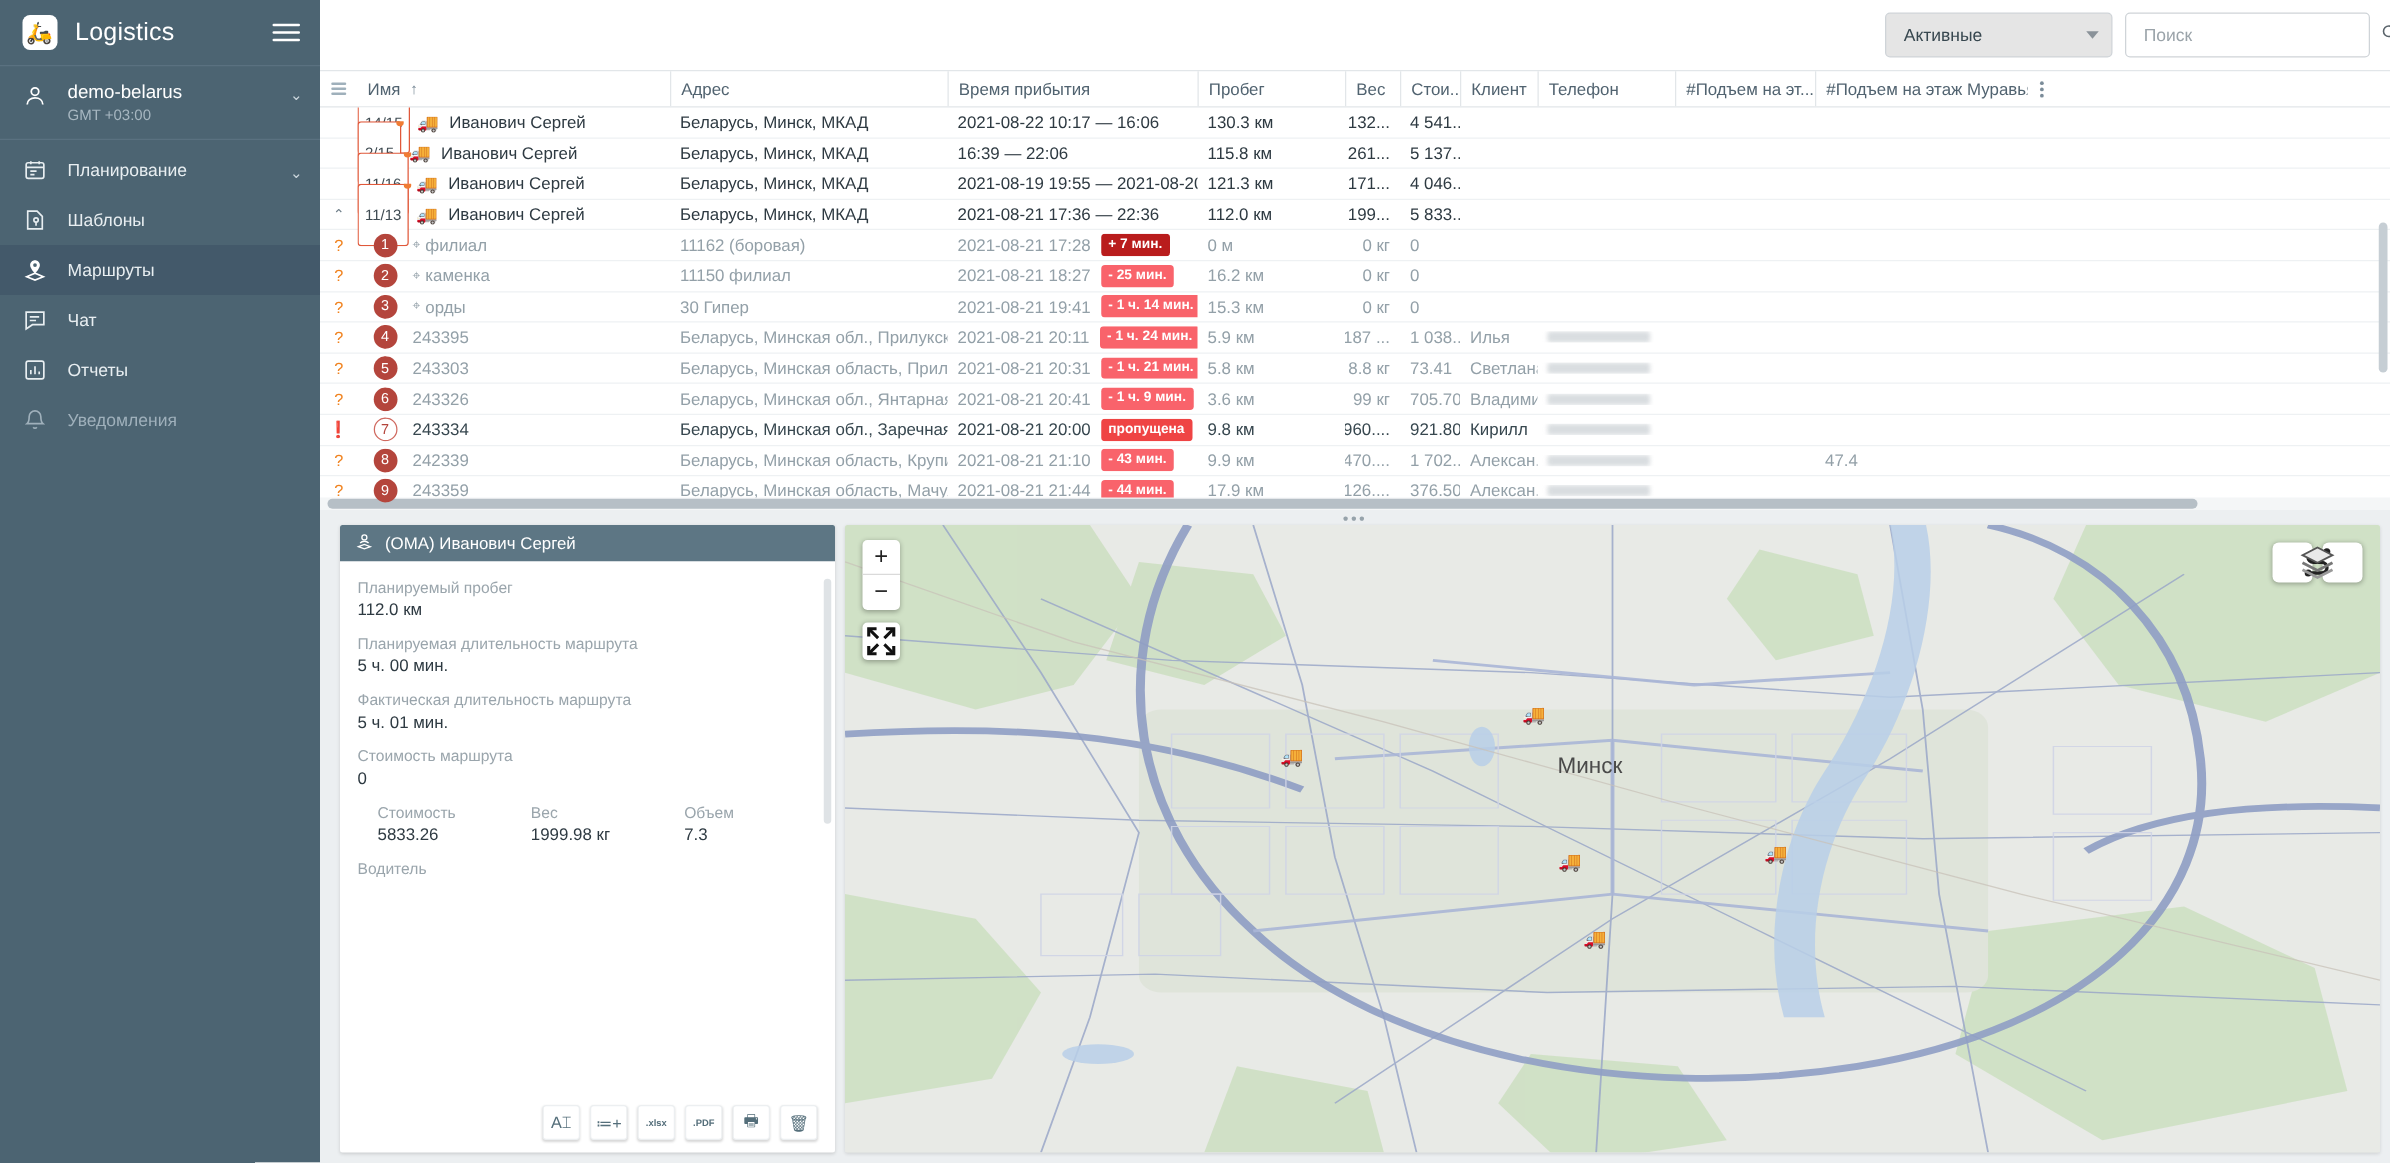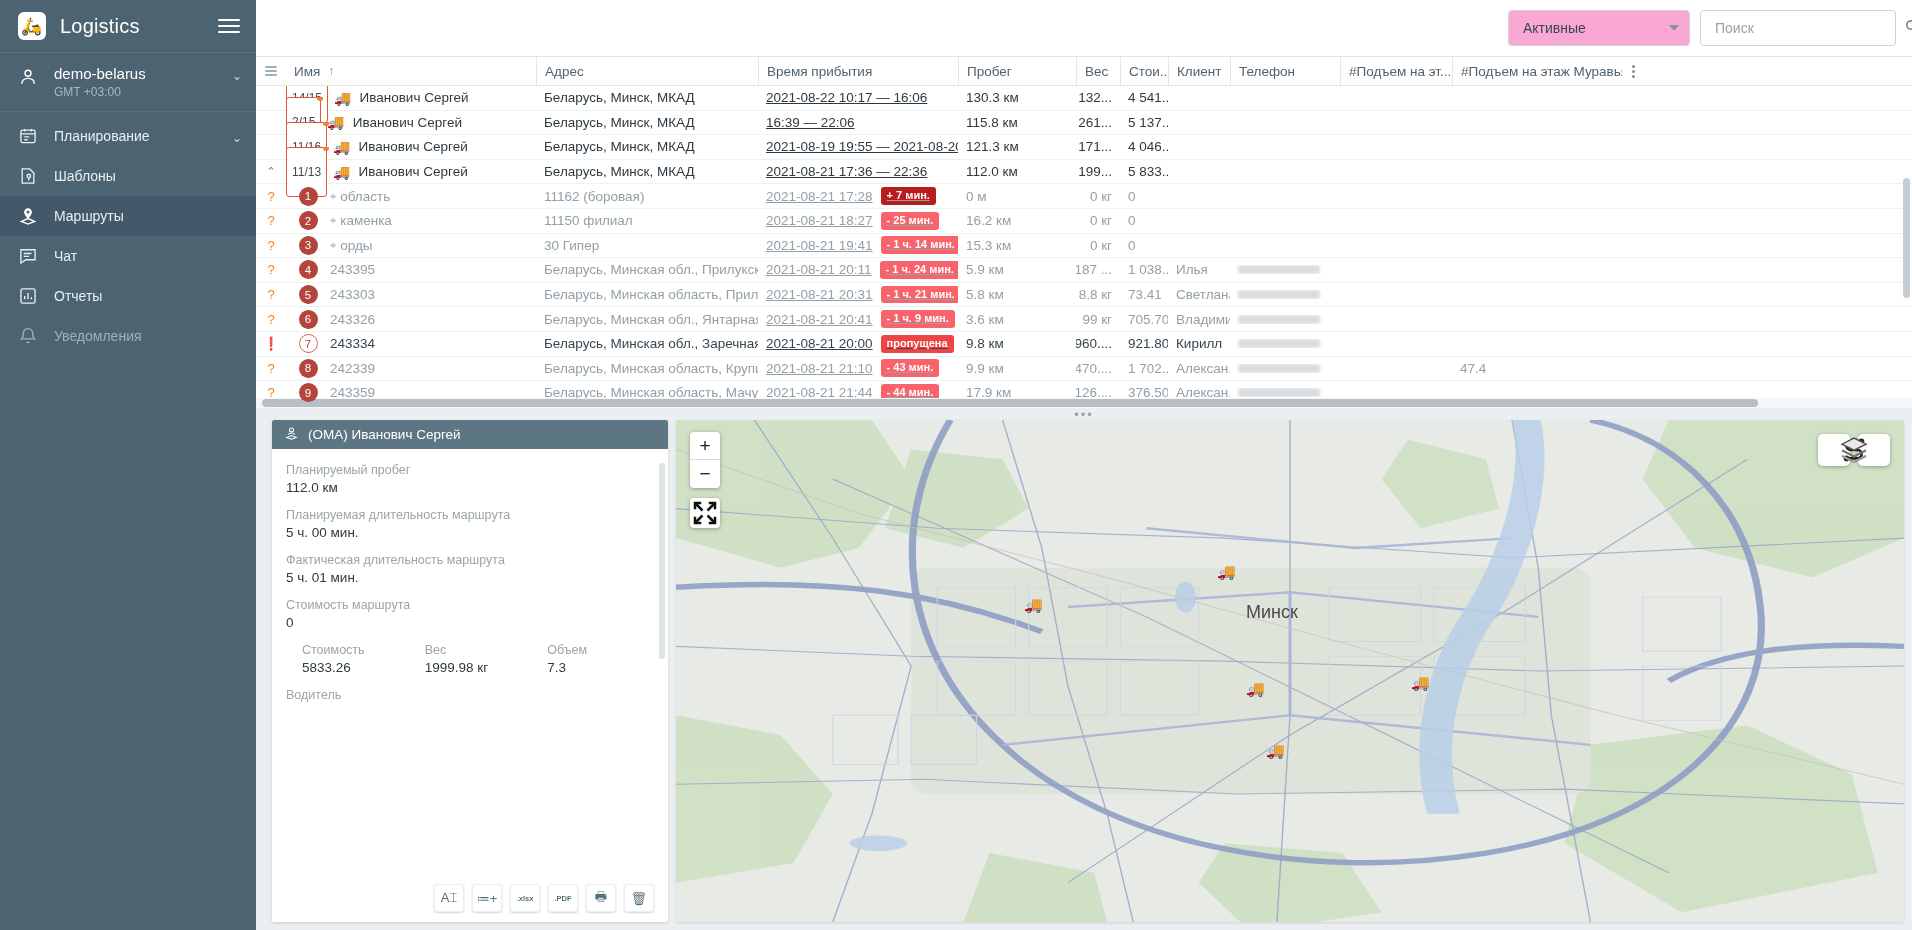--- a/index.html
+++ b/index.html
@@ -69,21 +69,21 @@
   .main { flex: 1; height: 930px; display: flex; flex-direction: column; background: #eceff1; }
 
   .toolbar {
     height: 56px; background: #ffffff;
     display: flex; align-items: center; justify-content: flex-end;
     gap: 10px; padding: 0 16px;
     flex: 0 0 56px;
   }
   .select-box {
     width: 182px; height: 36px; border: 1px solid #cfd4d8; border-radius: 4px;
-    background: #f9a8d4; display: flex; align-items: center;
+    background: #e5e5e5; display: flex; align-items: center;
     padding: 0 10px 0 14px; font-size: 14px; color: #37474f; cursor: pointer; gap: 48px;
   }
   .select-box .v { flex: 1; }
   .caret { width: 0; height: 0; border-left: 5px solid transparent; border-right: 5px solid transparent; border-top: 6px solid #8a9299; }
   .search-box {
     width: 196px; height: 36px; border: 1px solid #cfd4d8; border-radius: 4px;
     background: #fff; display: flex; align-items: center;
     padding: 0 10px 0 12px; gap: 6px;
   }
   .search-box input {
@@ -117,21 +117,21 @@
   .tbody { position: relative; height: 320px; overflow: hidden; }
   .tr { display: flex; height: 24.6px; align-items: center; font-size: 13.5px; border-bottom: 1px solid #eef1f3; }
   .tr.route { color: #2e3a42; }
   .tr.stop { color: #93a0a8; }
   .tr.stop.alert { color: #37474f; }
   .td { padding: 0 8px; white-space: nowrap; overflow: hidden; text-overflow: ellipsis; display: flex; align-items: center; }
 
   .c-grip { width: 30px; flex: 0 0 30px; justify-content: center; padding: 0; }
   .c-name { width: 250px; flex: 0 0 250px; padding-left: 0; }
   .c-addr { width: 222px; flex: 0 0 222px; }
-  .c-time { width: 200px; flex: 0 0 200px; gap: 8px; text-decoration: underline; }
+  .c-time { width: 200px; flex: 0 0 200px; gap: 8px; }
   .c-mil  { width: 118px; flex: 0 0 118px; }
   .c-wt   { width: 44px;  flex: 0 0 44px; }
   .c-cost { width: 48px;  flex: 0 0 48px; }
   .c-cli  { width: 62px;  flex: 0 0 62px; }
   .c-tel  { width: 110px; flex: 0 0 110px; }
   .c-lift1{ width: 112px; flex: 0 0 112px; }
   .c-lift2{ width: 170px; flex: 0 0 170px; }
 
   .collapse-arrow { width: 14px; color: #6d7d88; font-size: 11px; text-align: center; flex: 0 0 14px; cursor: pointer; }
   .badge-frac {
@@ -485,21 +485,21 @@
           <div class="tr stop">
             <div class="td c-grip" style="padding:0">
               <span class="q-ico">?</span>
             </div>
             <div class="td c-name" style="padding:0">
               <span class="stop-marker-cell">
                 <span class="stop-line"></span>
                 <span class="stop-num">1</span>
               </span>
               <span class="pin">⌖</span>
-              <span>область</span>
+              <span>филиал</span>
             </div>
             <div class="td c-addr">11162 (боровая)</div>
             <div class="td c-time">
               <span>2021-08-21 17:28</span>
               <span class="pill green">+ 7 мин.</span>
             </div>
             <div class="td c-mil">0 м</div>
             <div class="td c-wt" style="justify-content:flex-end">0 кг</div>
             <div class="td c-cost">0</div>
             <div class="td c-cli"></div>

